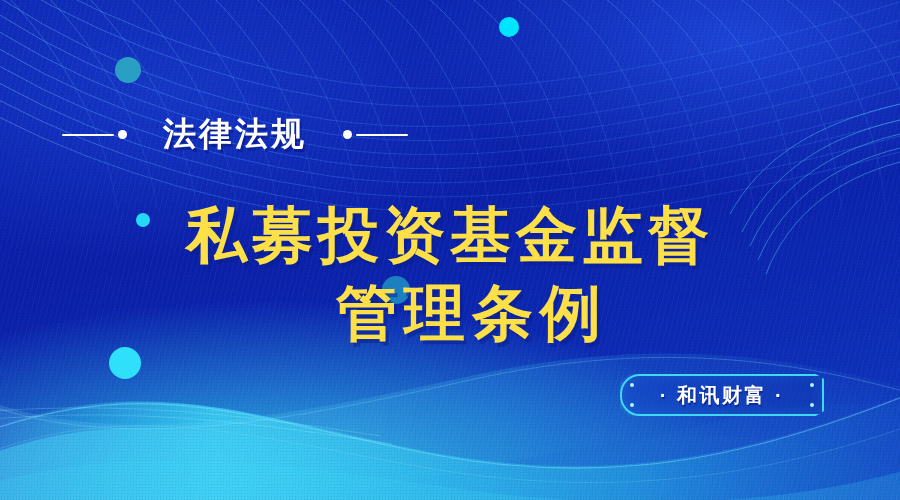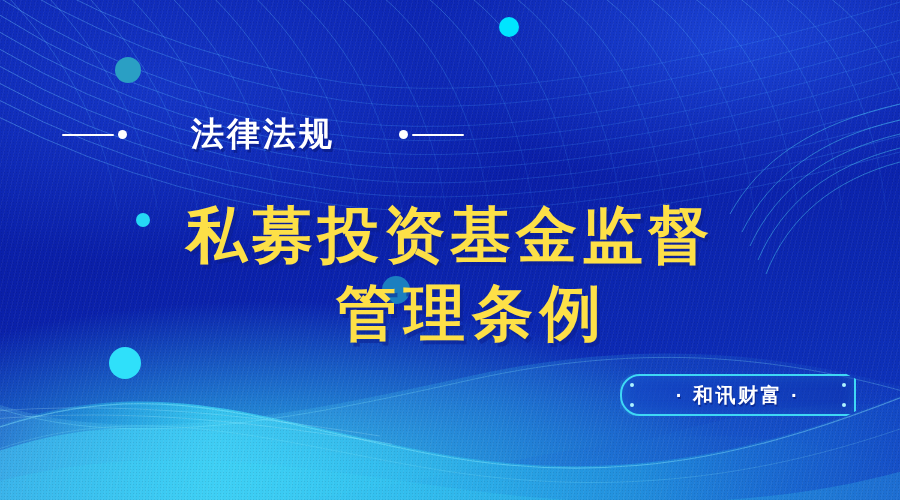--- a/index.html
+++ b/index.html
@@ -71,21 +71,21 @@
     border-radius: 50%;
     background: #ffffff;
   }
   .deco-left .deco-dot { margin-left: 4px; }
   .deco-right .deco-dot { margin-right: 4px; }
   #subtitle-text {
     color: #ffffff;
     font-size: 33px;
     font-weight: bold;
     letter-spacing: 3px;
-    margin: 0 64px;
+    margin: 0 36px;
     text-shadow: 2px 3px 0 rgba(8,22,120,0.55);
     white-space: nowrap;
   }
   
   #main-title {
     position: absolute;
     left: 0;
     top: 196px;
     width: 900px;
     text-align: center;
@@ -101,21 +101,21 @@
   
   .circle {
     position: absolute;
     border-radius: 50%;
   }
   
   #brand-badge {
     position: absolute;
     left: 620px;
     top: 374px;
-    width: 236px;
+    width: 204px;
     height: 42px;
     display: flex;
     align-items: center;
     justify-content: center;
     box-sizing: border-box;
     border: 2px solid #3fd8f5;
     border-radius: 20px 0 0 20px;
     background: linear-gradient(100deg, rgba(20,70,200,0.55) 0%, rgba(14,48,170,0.45) 100%);
     box-shadow: 0 0 10px rgba(60,210,245,0.35), inset 0 0 14px rgba(40,160,240,0.22);
     clip-path: polygon(0% 42%, 0% 18%, 10px 0%, 96% 0%, 100% 12%, 100% 88%, 96% 100%, 10px 100%, 0% 82%);

